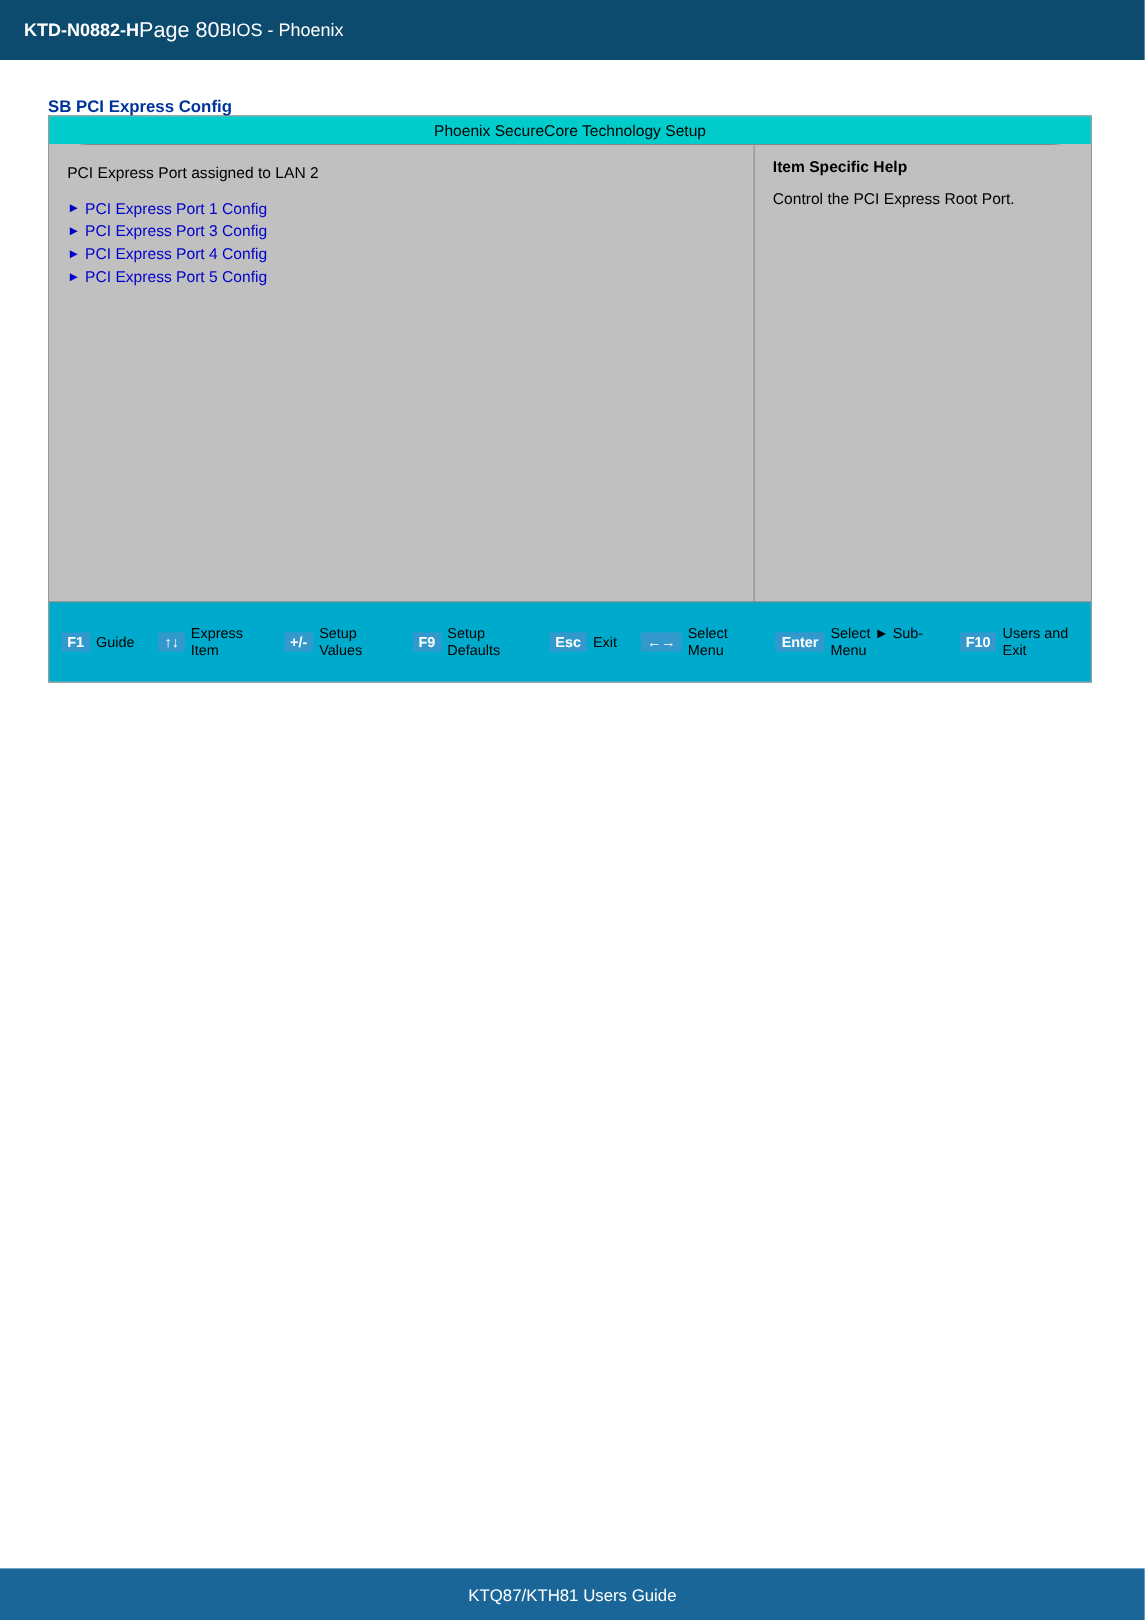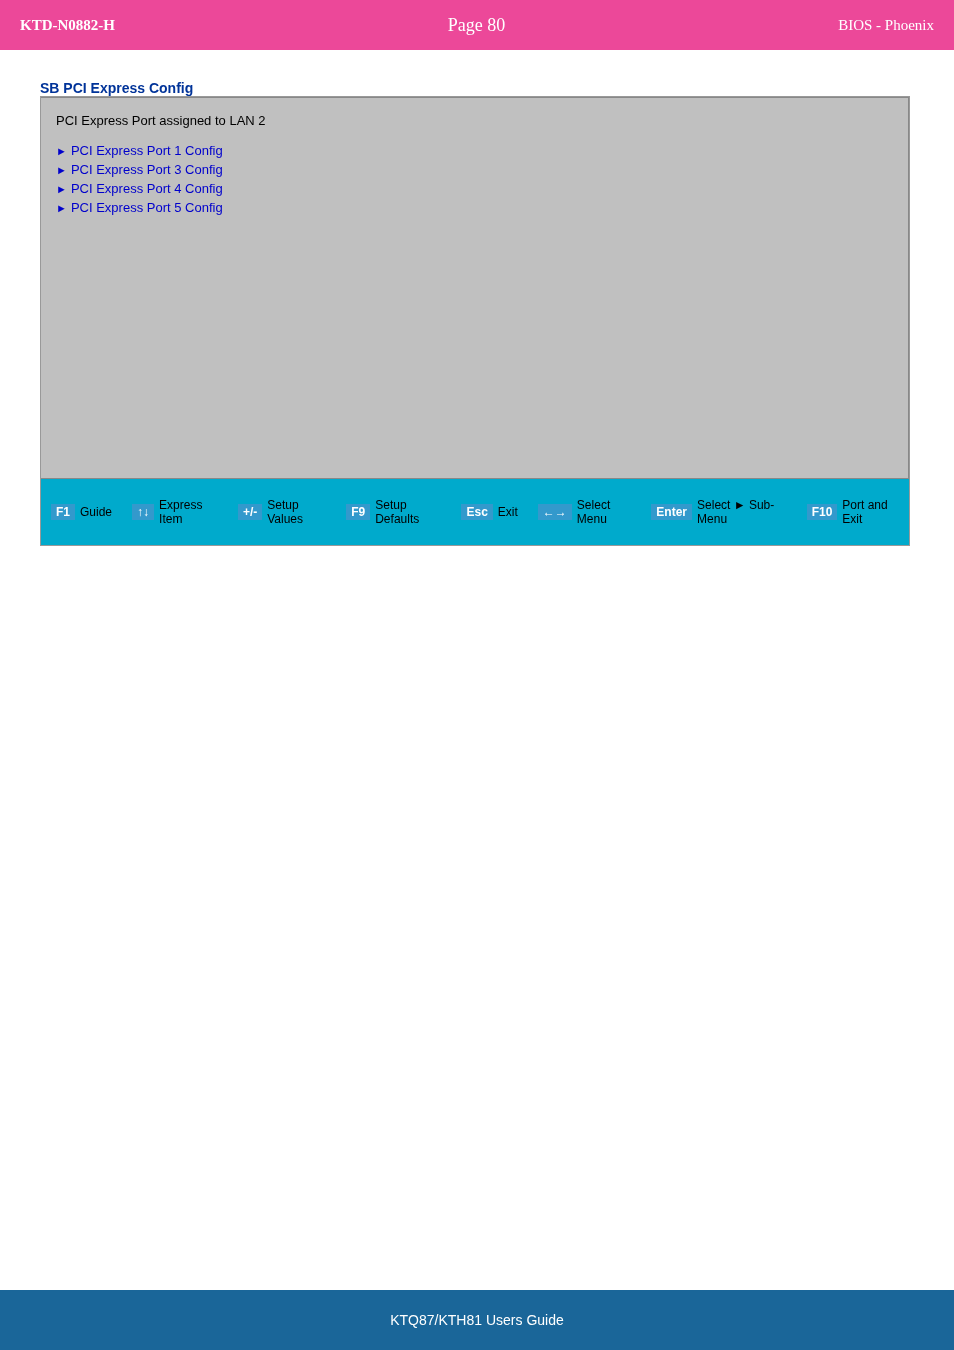--- a/index.html
+++ b/index.html
@@ -7,28 +7,26 @@
       width: 954px;
       min-height: 1350px;
       background: #ffffff;
       font-family: Arial, sans-serif;
       font-size: 13px;
       position: relative;
     }
 
     
     .top-header {
-      background: #ec4899;
-      color: white;
-      display: flex;
-      align-items: center;
-      justify-content: space-between;
+      background: #0c4a6e;
+      color: white;
+      display: flex;
+      align-items: center;
       padding: 0 20px;
       height: 50px;
-      font-family: Liberation Serif, serif;
     }
     .top-header .left-title {
       font-size: 15px;
       font-weight: bold;
       color: white;
     }
     .top-header .center-title {
       font-size: 18px;
       color: white;
     }
@@ -85,20 +83,21 @@
     .tab-item.active {
       background: #c0c0c0;
       border-bottom: 1px solid #c0c0c0;
       z-index: 2;
     }
 
     
     .panels-row {
       display: flex;
       border-top: 1px solid #888;
+      border-radius: 32px;
     }
 
     
     .left-panel {
       flex: 1;
       background: #c0c0c0;
       padding: 15px;
       min-height: 380px;
       border-right: 1px solid #888;
     }
@@ -165,21 +164,21 @@
       font-size: 12px;
       font-weight: bold;
     }
 
     
     .bottom-footer {
       position: absolute;
       bottom: 0;
       left: 0;
       right: 0;
-      height: 60px;
+      height: 43px;
       background: #1a6699;
       display: flex;
       align-items: center;
       justify-content: center;
       color: white;
       font-size: 14px;
     }
   </style>
 </head>
 <body>
@@ -189,20 +188,21 @@
   <span class="center-title">Page 80</span>
   <span class="right-title">BIOS  - Phoenix</span>
 </div>
 
 <div class="main-content">
 
   <div class="section-title">SB PCI Express Config</div>
 
   <div class="bios-container">
 
+    <div class="phoenix-title">Phoenix SecureCore Technology Setup</div>
 
 
     <div class="panels-row">
 
       <div class="left-panel">
         <div class="info-text">PCI Express Port assigned to LAN 2</div>
 
         <div class="menu-item">
           <span class="arrow">►</span>
           <span>PCI Express Port 1 Config</span>
@@ -214,20 +214,24 @@
         <div class="menu-item">
           <span class="arrow">►</span>
           <span>PCI Express Port 4 Config</span>
         </div>
         <div class="menu-item">
           <span class="arrow">►</span>
           <span>PCI Express Port 5 Config</span>
         </div>
       </div>
 
+      <div class="right-panel">
+        <div class="right-panel-title">Item Specific Help</div>
+        <div class="right-panel-text">Control the PCI Express Root Port.</div>
+      </div>
 
     </div>
 
     <div class="status-bar">
       <div class="status-item">
         <span class="status-key">F1</span>
         <span>Guide</span>
       </div>
       <div class="status-item">
         <span class="status-key">↑↓</span>
@@ -249,21 +253,21 @@
       <div class="status-item">
         <span class="status-key">←→</span>
         <span>Select Menu</span>
       </div>
       <div class="status-item">
         <span class="status-key">Enter</span>
         <span>Select ► Sub-Menu</span>
       </div>
       <div class="status-item">
         <span class="status-key">F10</span>
-        <span>Port and Exit</span>
+        <span>Users and Exit</span>
       </div>
     </div>
 
   </div>
 
 </div>
 
 <div class="bottom-footer">
   <span>KTQ87/KTH81 Users Guide</span>
 </div>

